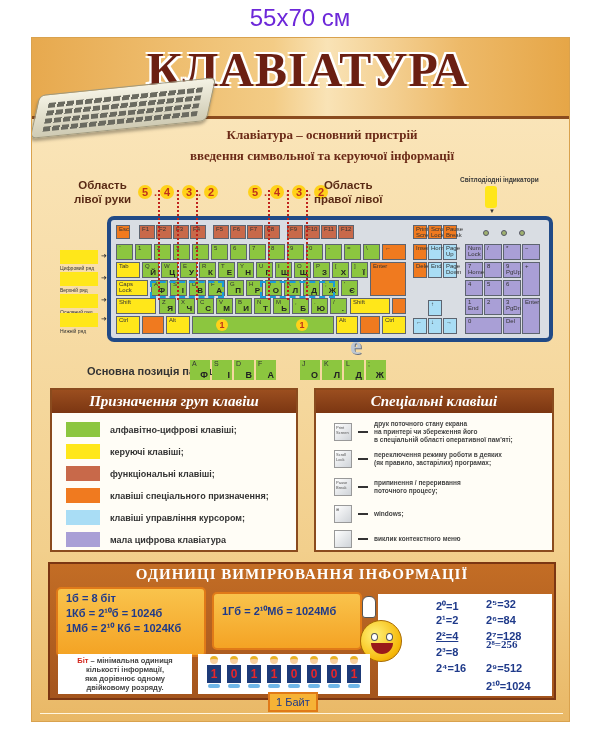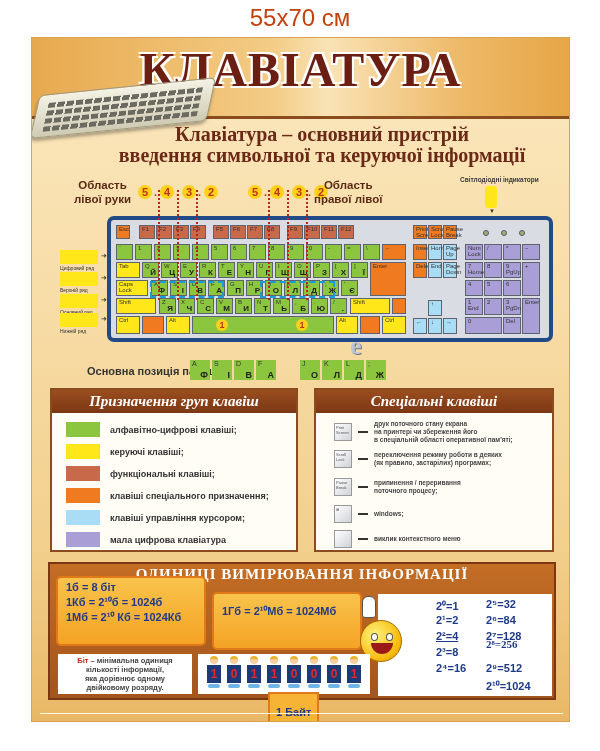--- a/index.html
+++ b/index.html
@@ -1,38 +1,38 @@
 <!DOCTYPE html>
 <html><head>
 <meta charset="utf-8">
 <style>
   * { box-sizing: border-box; margin: 0; padding: 0; }
   html, body { width: 600px; height: 751px; background: #ffffff; overflow: hidden; }
   body { position: relative; font-family: "Liberation Sans", sans-serif; }
 
-  .size-label { position: absolute; left: 0; top: 4px; width: 600px; text-align: center; font-size: 24px; color: #c2410c; font-family: "Liberation Sans", sans-serif; }
+  .size-label { position: absolute; left: 0; top: 4px; width: 600px; text-align: center; font-size: 24px; color: #6d28d9; font-family: "Liberation Sans", sans-serif; }
 
   .poster { position: absolute; left: 31px; top: 37px; width: 539px; height: 685px;
     background: linear-gradient(180deg, #fbe8c0 0%, #f7dca6 40%, #f2cf8c 75%, #e9b866 100%);
     border: 1px solid #d9a24e; overflow: hidden; }
 
   .header-band { position: absolute; left: 0; top: 0; width: 100%; height: 78px;
     background: linear-gradient(90deg, #e7a94e 0%, #f3cc86 45%, #f9e3b6 55%, #edb968 80%, #e6a647 100%); }
   .header-line { position: absolute; left: 0; top: 78px; width: 100%; height: 3px; background: #8a4b1e; }
-  .title { position: absolute; left: 0; top: 4px; width: 100%; text-align: center;
+  .title { position: absolute; left: 7px; top: 4px; width: 100%; text-align: center;
     font-family: "Liberation Serif", serif; font-weight: bold; font-size: 48px; letter-spacing: 1px;
     color: #6b1f12; text-shadow: -2px -2px 0 #fff, 2px -2px 0 #fff, -2px 2px 0 #fff, 2px 2px 0 #fff, 0 2px 0 #fff, 0 -2px 0 #fff; }
 
   .kb-deco { position: absolute; left: 5px; top: 48px; width: 172px; height: 44px; transform: skewX(-18deg) rotate(-6deg);
     background: linear-gradient(180deg, #f4f2e4, #cfcbb4); border-radius: 6px; border: 1px solid #9c9880; box-shadow: 0 3px 3px rgba(0,0,0,.3); }
   .kb-deco .row { position: absolute; left: 10px; height: 5px; width: 150px;
     background: repeating-linear-gradient(90deg, #6a6a60 0 7px, transparent 7px 9px); }
 
   .subtitle { position: absolute; left: 60px; top: 86px; width: 460px; text-align: center;
-    font-family: "Liberation Serif", serif; font-weight: bold; font-size: 20px; line-height: 21px; color: #6b2a17; }
+    font-family: "Liberation Serif", serif; font-weight: bold; font-size: 13px; line-height: 21px; color: #6b2a17; }
 
   .hand-label { position: absolute; font-weight: bold; font-size: 11.5px; color: #5a2a15; text-align: center; line-height: 14px; }
   .finger-nums { position: absolute; display: flex; gap: 2px; }
   .fnum { width: 14px; height: 14px; border-radius: 50%; background: #ffd21a; color: #c0321b; font-weight: bold; font-size: 11px; text-align: center; line-height: 14px; }
   .fdot { width: 4px; color: #c0321b; font-size: 11px; font-weight: bold; line-height: 14px; }
 
   .led-label { position: absolute; left: 428px; top: 138px; font-size: 6.5px; font-weight: bold; color: #3a3a3a; }
   .led-marker { position: absolute; left: 453px; top: 148px; width: 12px; height: 22px; background: #ffe61a; border-radius: 3px; }
   .led-arrow { position: absolute; left: 457px; top: 170px; font-size: 6px; color: #333; }
 
@@ -86,21 +86,21 @@
   .smiley .mouth { position: absolute; left: 10px; top: 22px; width: 22px; height: 11px; background: #9a1a1a; border-radius: 0 0 12px 12px; }
   .finger { position: absolute; left: 312px; top: 32px; width: 14px; height: 22px; background: #fff; border: 1px solid #555; border-radius: 6px 6px 3px 3px; }
   .bit-box { position: absolute; left: 8px; top: 90px; width: 134px; height: 40px; background: #fff; padding: 2px 4px; }
   .bit-box div { font-size: 7.5px; font-weight: bold; color: #444; text-align: center; line-height: 9px; }
   .bit-box .red { color: #d2231a; }
   .bits-area { position: absolute; left: 148px; top: 90px; width: 172px; height: 40px; background: #fff; }
   .bit-kid { position: absolute; top: 2px; width: 16px; height: 34px; }
   .bit-kid .head { position: absolute; left: 4px; top: 0; width: 8px; height: 8px; border-radius: 50%; background: #f7cfa0; border-top: 3px solid #e8b42a; }
   .bit-kid .body { position: absolute; left: 1px; top: 9px; width: 14px; height: 18px; background: #1d3a78; color: #e8262a; font-weight: bold; font-size: 12px; text-align: center; line-height: 18px; }
   .bit-kid .feet { position: absolute; left: 2px; top: 28px; width: 12px; height: 4px; background: #6fb6e8; border-radius: 2px; }
-  .byte-tag { position: absolute; left: 218px; top: 128px; padding: 12px 6px; background: #f6b336; border: 2px solid #e07a18; font-size: 11px; font-weight: bold; color: #1f3a8a; }
+  .byte-tag { position: absolute; left: 218px; top: 128px; padding: 2px 6px; background: #f6b336; border: 2px solid #e07a18; font-size: 11px; font-weight: normal; color: #1f3a8a; }
   .bottom-frame { position: absolute; left: 8px; top: 668px; width: 523px; height: 8px; border-bottom: 1px solid #fff6e0; }
 </style>
 </head>
 <body>
 
 <div class="size-label">55x70 см</div>
 
 <div class="poster">
   <div class="header-band"></div>
   <div class="header-line"></div>
@@ -642,21 +642,21 @@
         </div>
         <div class="grp-row" style="top: 142px;">
           <div class="grp-sw" style="background:#a99fd6"></div>
           <div class="grp-txt">мала цифрова клавіатура</div>
         </div>
       </div>
   </div>
 
   <div class="units">
     <div class="units-head">ОДИНИЦІ  ВИМІРЮВАННЯ  ІНФОРМАЦІЇ</div>
-    <div class="ubox" style="left:6px; top:12px; width:150px; height:70px;">
+    <div class="ubox" style="left:6px; top:23px; width:150px; height:70px;">
       <div>1б = 8 біт</div>
       <div>1Кб = 2¹⁰б = 1024б</div>
       <div>1Мб = 2¹⁰ Кб = 1024Кб</div>
     </div>
     <div class="ubox" style="left:162px; top:28px; width:150px; height:58px; padding-top:10px;">
       <div>1Гб = 2¹⁰Мб = 1024Мб</div>
     </div>
     <div class="pow-box">
       <div id="powrows">
           <div class="pow" style="left: 58px; top: 4px;">2⁰=1</div>

